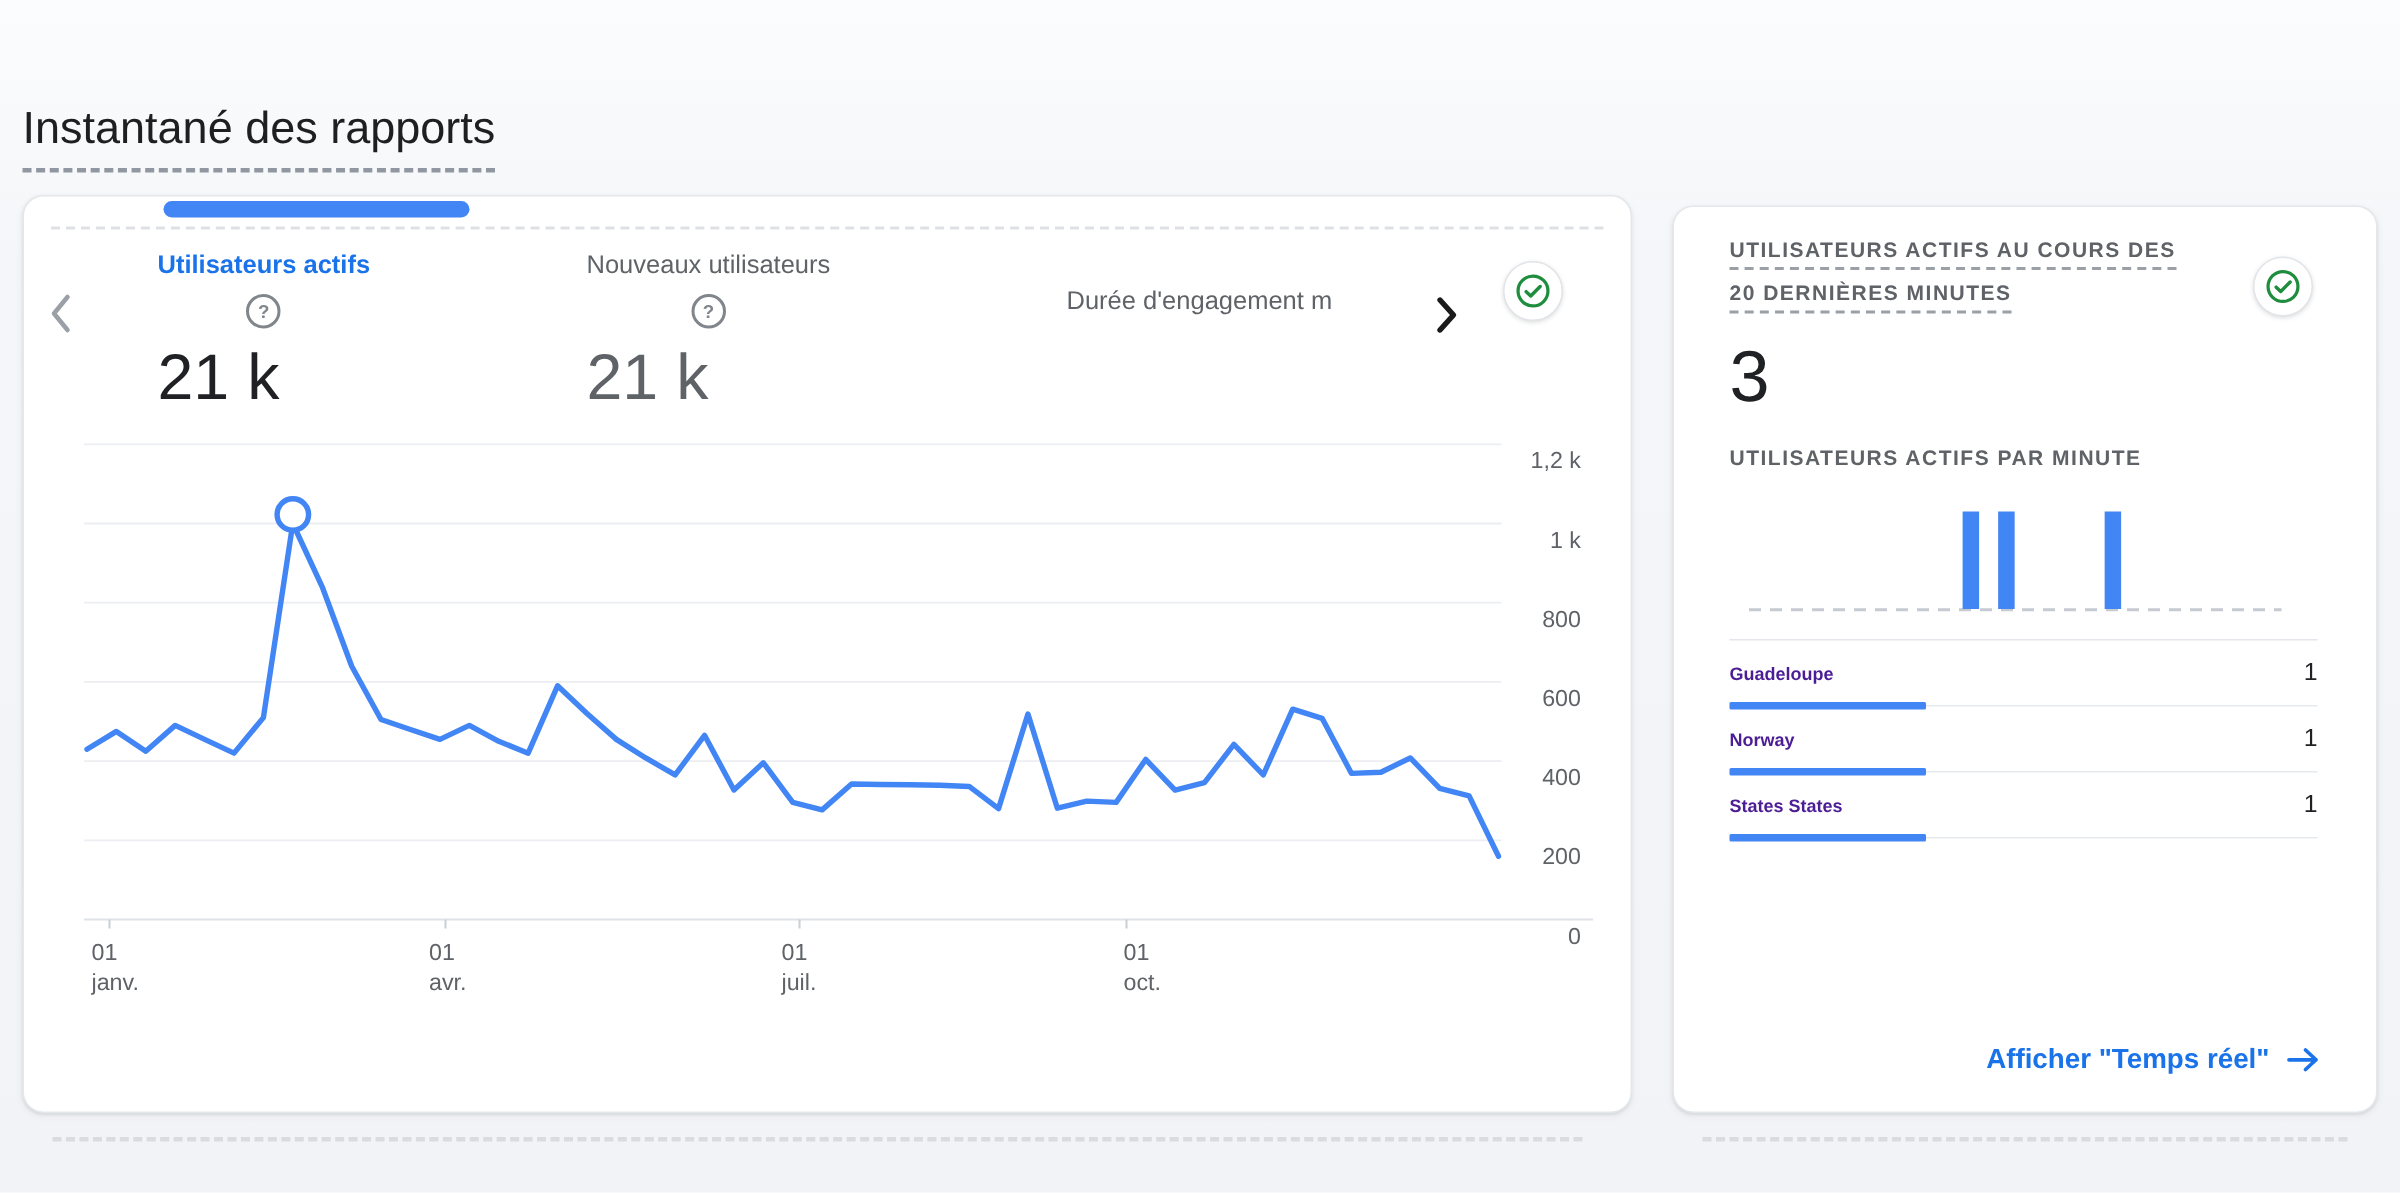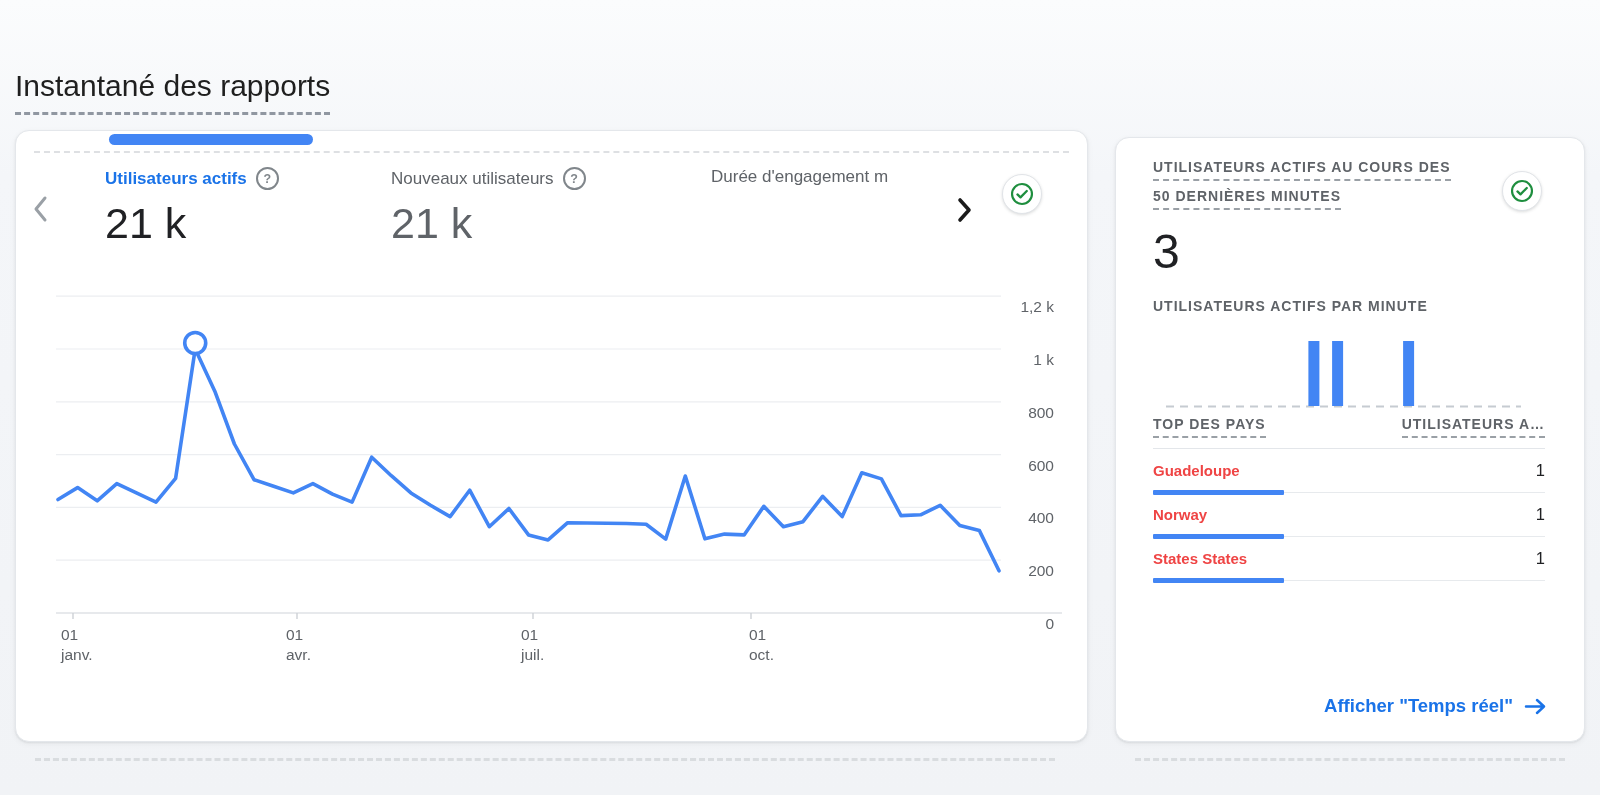--- a/index.html
+++ b/index.html
@@ -20,22 +20,22 @@
   .under-dash.l{left:35px;width:1020px;}
   .under-dash.r{left:1135px;width:430px;}
 
   
   .tab-pill{position:absolute;left:93px;top:3px;width:204px;height:11px;background:#4285f4;border-radius:7px;}
   .inner-dash{position:absolute;left:18px;right:18px;top:20px;border-top:2px dashed rgba(160,167,175,.35);}
   .chev{position:absolute;background:none;border:none;padding:0;cursor:pointer;line-height:0;}
   .chev-left{left:14px;top:60px;}
   .chev-right{left:938px;top:64px;}
   .metric{position:absolute;top:36px;cursor:pointer;}
-  .m1{left:89px;} .m2{left:375px;} .m3{left:695px;}
-  .metric .lbl{display:flex;align-items:center;gap:9px;font-size:17px;color:#5f6368;white-space:nowrap;}
+  .m1{left:89px;} .m2{left:375px;} .m3{left:695px;margin-top:24px;}
+  .metric .lbl{display:flex;align-items:center;gap:9px;font-size:17px;color:#5f6368;white-space:nowrap;flex-direction:column;}
   .m1 .lbl .txt{color:#1a73e8;font-weight:700;}
   .metric .val{font-size:43px;margin-top:9px;color:#5f6368;}
   .m1 .val{color:#202124;}
   .help{width:19px;height:19px;border:2px solid #80868b;border-radius:50%;font-size:12.5px;font-weight:700;
         color:#80868b;display:inline-flex;align-items:center;justify-content:center;flex:0 0 auto;}
   .check-btn{position:absolute;width:40px;height:40px;border-radius:50%;background:#fff;border:1px solid #e1e4e8;
         box-shadow:0 1px 3px rgba(60,64,67,.18);display:flex;align-items:center;justify-content:center;cursor:pointer;padding:0;}
   .check-btn.cl{left:986px;top:43px;}
   .check-btn.cr{left:386px;top:33px;}
   svg.line-chart{position:absolute;left:0;top:0;}
@@ -47,21 +47,21 @@
   .rc-head .l2{margin-top:7px;}
   .big-num{position:absolute;left:37px;top:90px;font-size:48px;font-weight:400;color:#202124;line-height:1;}
   .per-min{position:absolute;left:37px;top:159px;}
   svg.bar-chart{position:absolute;left:0;top:195px;}
   .rt-table{position:absolute;left:37px;top:278px;width:392px;}
   .rt-head{display:flex;justify-content:space-between;align-items:flex-start;}
   .rt-head .u-label{display:inline-block;border-bottom:2px dashed #9aa0a6;padding-bottom:4px;}
   .rt-sep{border-top:1px solid #e3e6ea;margin-top:10px;}
   .rt-row{position:relative;height:43px;border-bottom:1px solid #e7eaed;display:flex;align-items:center;justify-content:space-between;}
   .rt-row .bluebar{position:absolute;left:0;bottom:-2.5px;width:131px;height:4.5px;background:#4285f4;border-radius:1px;}
-  .country{font-size:15px;font-weight:700;color:#ef4444;}
+  .country{font-size:12px;font-weight:700;color:#4c1d95;}
   .rt-val{font-size:16.5px;color:#202124;}
   .rt-link{position:absolute;right:37px;top:557px;display:flex;align-items:center;gap:11px;background:none;border:none;
            cursor:pointer;color:#1a73e8;font-family:"Liberation Sans",sans-serif;font-size:18.5px;font-weight:700;padding:0;}
 </style>
 </head>
 <body>
 
 <h1 class="page-title">
   <span class="t">Instantané des rapports</span>
 </h1>
@@ -139,21 +139,21 @@
       <text x="733" y="509" font-size="15.5" fill="#5f6368" font-family="Liberation Sans, sans-serif">01</text>
       <text x="733" y="529" font-size="15.5" fill="#5f6368" font-family="Liberation Sans, sans-serif">oct.</text>
       <polyline points="42.0,368.5 61.6,356.6 81.2,369.8 100.8,352.6 120.4,361.9 140.0,371.1 159.6,347.4 179.2,218.0 198.8,260.2 218.4,313.0 238.0,348.7 257.6,355.3 277.3,361.9 296.9,352.6 316.5,363.2 336.1,371.1 355.7,326.2 375.3,344.7 394.9,361.9 414.5,374.3 434.1,385.6 453.7,359.2 473.3,395.7 492.9,377.5 512.5,403.9 532.1,408.9 551.7,391.7 571.3,392.0 590.9,392.2 610.5,392.5 630.1,393.3 649.7,408.1 669.3,345.0 688.9,407.8 708.5,403.1 728.1,403.9 747.8,375.3 767.4,395.7 787.0,390.7 806.6,365.3 826.2,385.6 845.8,341.8 865.4,347.9 885.0,384.6 904.6,383.8 924.2,374.3 943.8,394.6 963.4,399.6 983.0,439.8" fill="none" stroke="#4285f4" stroke-width="3.6" stroke-linejoin="round" stroke-linecap="round"></polyline>
       <circle cx="179.22916666666669" cy="212" r="10.5" fill="#fff" stroke="#4285f4" stroke-width="3.6"></circle>
     </svg>
 </section>
 
 <section class="card card-right">
   <div class="rc-head">
     <span class="u-label">UTILISATEURS ACTIFS AU COURS DES</span><br>
-    <span class="u-label l2">50 DERNIÈRES MINUTES</span>
+    <span class="u-label l2">20 DERNIÈRES MINUTES</span>
   </div>
 
   <button class="check-btn cr">
     <svg width="26" height="26" viewBox="0 0 24 24">
       <circle cx="12" cy="12" r="9.2" fill="none" stroke="#1e8e3e" stroke-width="2"></circle>
       <path d="M7.8 12.4 L10.6 15.1 L16.4 9.2" fill="none" stroke="#1e8e3e" stroke-width="2.1" stroke-linecap="round" stroke-linejoin="round"></path>
     </svg>
   </button>
 
   <div class="big-num">3</div>
@@ -163,24 +163,20 @@
   </div>
 
   <svg class="bar-chart" id="bar-chart" width="468" height="85" viewBox="0 0 468 85">
       <line x1="50" y1="73.5" x2="405" y2="73.5" stroke="#c6cbd1" stroke-width="2" stroke-dasharray="8 6"></line>
       <rect x="192.4" y="8" width="11" height="65" fill="#4285f4"></rect>
       <rect x="216.1" y="8" width="11" height="65" fill="#4285f4"></rect>
       <rect x="287.1" y="8" width="11" height="65" fill="#4285f4"></rect>
     </svg>
 
   <div class="rt-table">
-    <div class="rt-head">
-      <span class="u-label">TOP DES PAYS</span>
-      <span class="u-label">UTILISATEURS A…</span>
-    </div>
     <div class="rt-sep"></div>
 
     <div class="rt-row">
       <span class="country">Guadeloupe</span>
       <span class="rt-val">1</span>
       <i class="bluebar"></i>
     </div>
     <div class="rt-row">
       <span class="country">Norway</span>
       <span class="rt-val">1</span>

